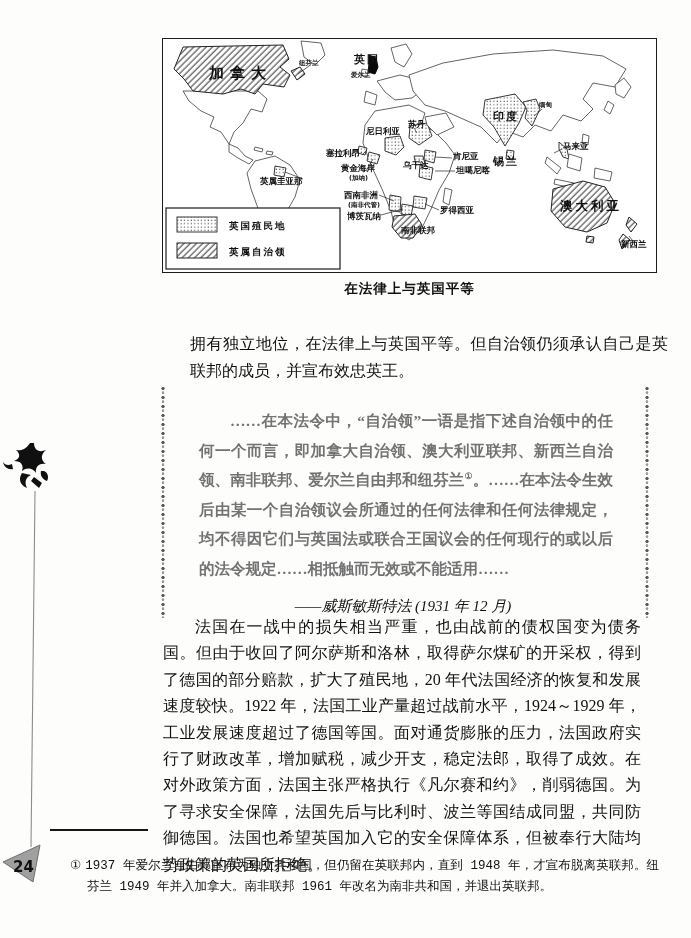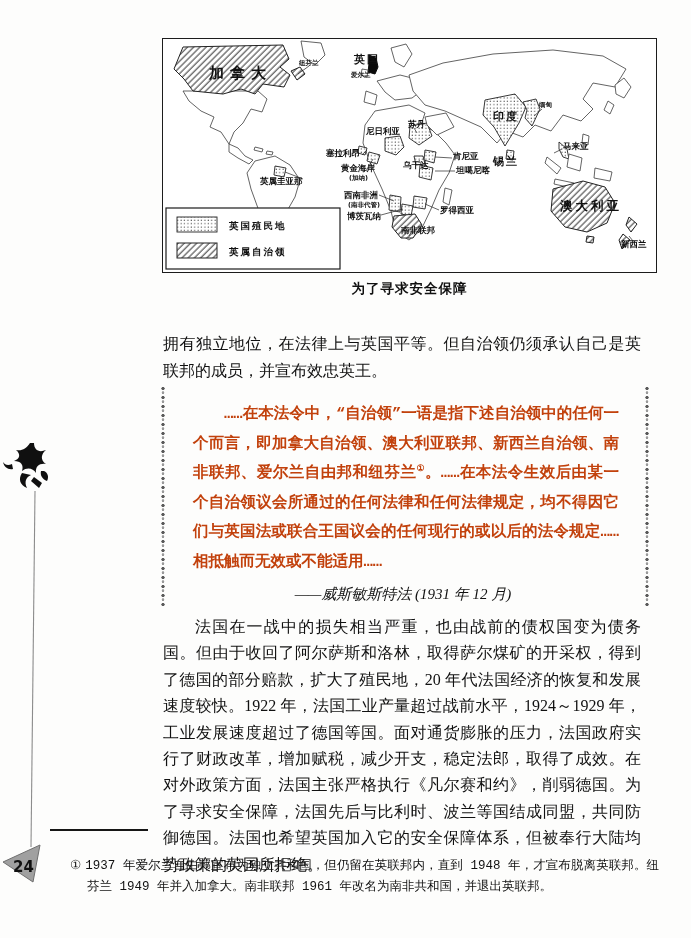--- a/index.html
+++ b/index.html
@@ -20,42 +20,42 @@
     position:absolute; left:162px; top:280px; width:495px;
     text-align:center; font-size:13.5px; letter-spacing:1px;
     font-family:"Liberation Serif","DejaVu Serif",serif; font-weight:bold;
   }
   
   .para{
     position:absolute; left:163px; width:478px;
     font-size:16px; line-height:27px; text-align:justify;
     font-family:"Liberation Serif","DejaVu Serif",serif;
   }
-  .p1{top:314px;}
+  .p1{top:314px;margin-left:27px;}
   .p2{top:598px; text-indent:2em; line-height:26.4px;}
   
   .quote{
     position:absolute; left:157px; top:386px; width:496px;
     display:flex; align-items:stretch;
   }
   .ornament{
     width:12px; flex:0 0 12px;
     background-image:
       radial-gradient(circle at 50% 28%, #5a5a5a 1.4px, transparent 1.9px),
       radial-gradient(circle at 50% 74%, #9a9a9a 1.1px, transparent 1.6px);
     background-size:12px 9px; background-repeat:repeat-y; background-position:center top;
     background-repeat:repeat;
   }
   .quote-inner{
     flex:1 1 auto; padding:6px 14px 2px 16px;
   }
   .quote-text{
-    margin:8px; font-size:15.5px; line-height:29.5px; text-align:justify;
-    font-family:Liberation Mono, monospace; font-weight:bold;
-    text-indent:2em; color:#c2410c;
+    margin:14px; font-size:15.5px; line-height:29.5px; text-align:justify;
+    font-family:Liberation Serif, serif; font-weight:bold;
+    text-indent:2em; color:#737373;
   }
   .quote-text sup{font-size:9px; line-height:0;}
   .quote-attr{
     margin:2px 6px 0 0; font-size:15px; text-align:center;
     font-family:"Liberation Serif","DejaVu Serif",serif; font-style:italic;
   }
   
   .marginalia{position:absolute; left:0; top:435px; width:60px; height:460px;}
   
   .footnote-rule{
@@ -192,21 +192,21 @@
       <g>
         <rect x="3" y="169" width="174" height="61" fill="#ffffff" stroke="#1c1c1c" stroke-width="1.2"></rect>
         <rect x="14" y="178" width="40" height="15" class="colony"></rect>
         <text class="legend-label" x="66" y="190">英国殖民地</text>
         <rect x="14" y="204" width="40" height="15" class="dominion"></rect>
         <text class="legend-label" x="66" y="216">英属自治领</text>
       </g>
     </svg>
   </div>
 
-  <div class="map-caption">为了寻求安全保障</div>
+  <div class="map-caption">在法律上与英国平等</div>
 
   <p class="para p1">拥有独立地位，在法律上与英国平等。但自治领仍须承认自己是英联邦的成员，并宣布效忠英王。</p>
 
   <div class="quote">
     <div class="ornament"></div>
     <div class="quote-inner">
       <p class="quote-text"><span>……在本法令中，“自治领”一语是指下述自治领中的任何一个而言，即加拿大自治领、澳大利亚联邦、新西兰自治领、南非联邦、爱尔兰自由邦和纽芬兰</span><sup>①</sup><span>。……在本法令生效后由某一个自治领议会所通过的任何法律和任何法律规定，均不得因它们与英国法或联合王国议会的任何现行的或以后的法令规定……相抵触而无效或不能适用……</span></p>
       <p class="quote-attr">——威斯敏斯特法 (1931 年 12 月)</p>
     </div>
     <div class="ornament"></div>

